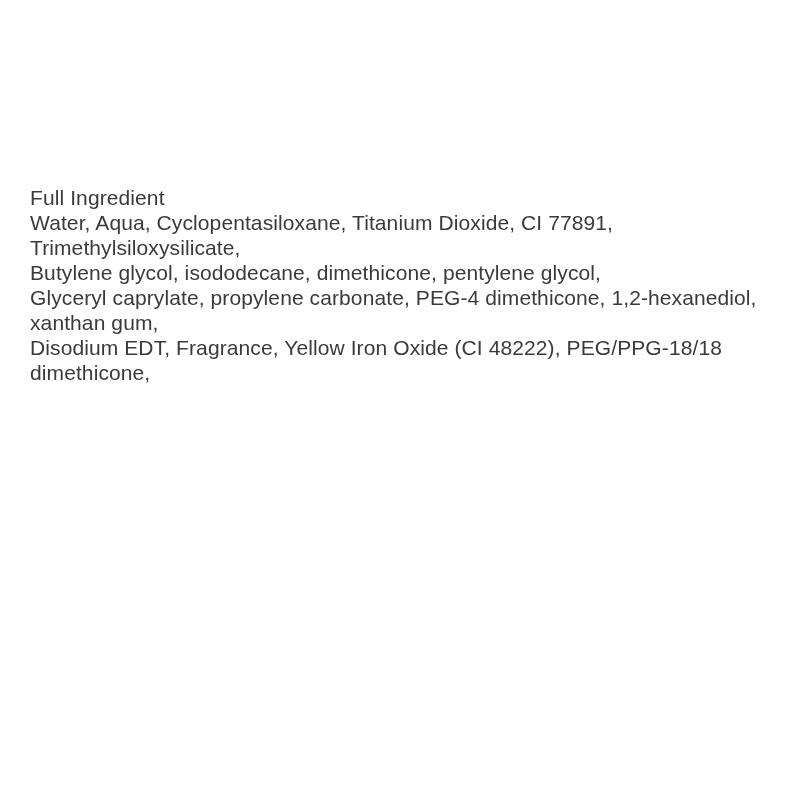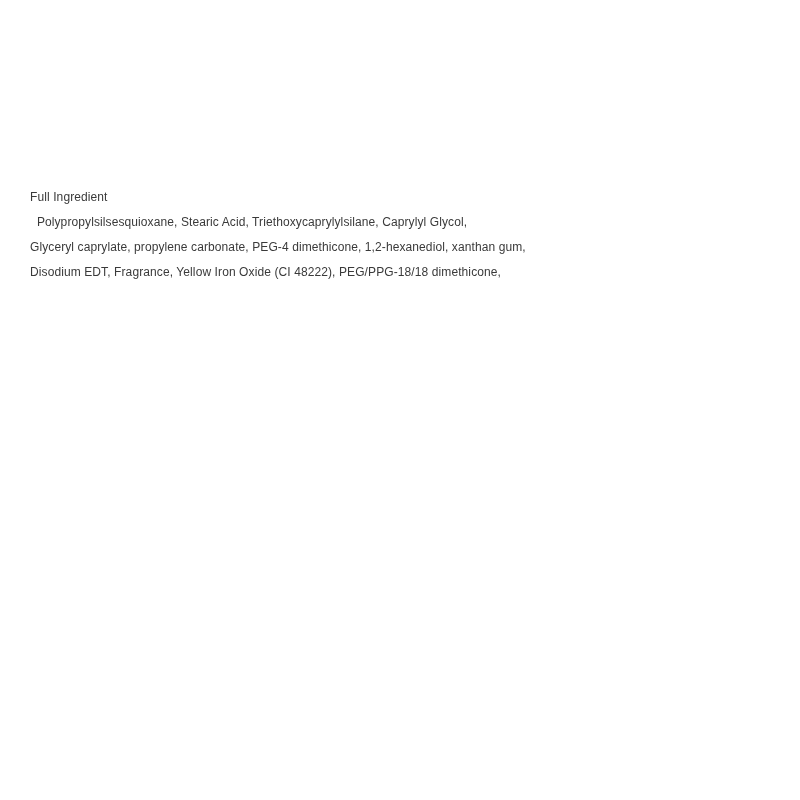--- a/index.html
+++ b/index.html
@@ -14,32 +14,33 @@
     background: #ffffff;
     overflow: hidden;
     font-family: "Liberation Sans", "DejaVu Sans", sans-serif;
   }
   .ingredient-block {
     position: absolute;
     left: 30px;
     top: 185px;
     width: 765px;
     color: #3a3a3a;
-    font-size: 12px;
+    font-size: 21px;
     line-height: 25px;
     letter-spacing: 0.1px;
   }
   .ingredient-block .line {
     white-space: pre-wrap;
     min-height: 25px;
   }
 </style>
 </head>
 <body>
 
 <div class="page">
   <div class="ingredient-block">
     <div class="line">Full Ingredient</div>
-    <div class="line">  Polypropylsilsesquioxane, Stearic Acid, Triethoxycaprylylsilane, Caprylyl Glycol,</div>
+    <div class="line">Water, Aqua, Cyclopentasiloxane, Titanium Dioxide, CI 77891, Trimethylsiloxysilicate,</div>
+    <div class="line">Butylene glycol, isododecane, dimethicone, pentylene glycol,</div>
     <div class="line">Glyceryl caprylate, propylene carbonate, PEG-4 dimethicone, 1,2-hexanediol, xanthan gum,</div>
     <div class="line">Disodium EDT, Fragrance, Yellow Iron Oxide (CI 48222), PEG/PPG-18/18 dimethicone,</div>
   </div>
 </div>
 
 </body></html>

